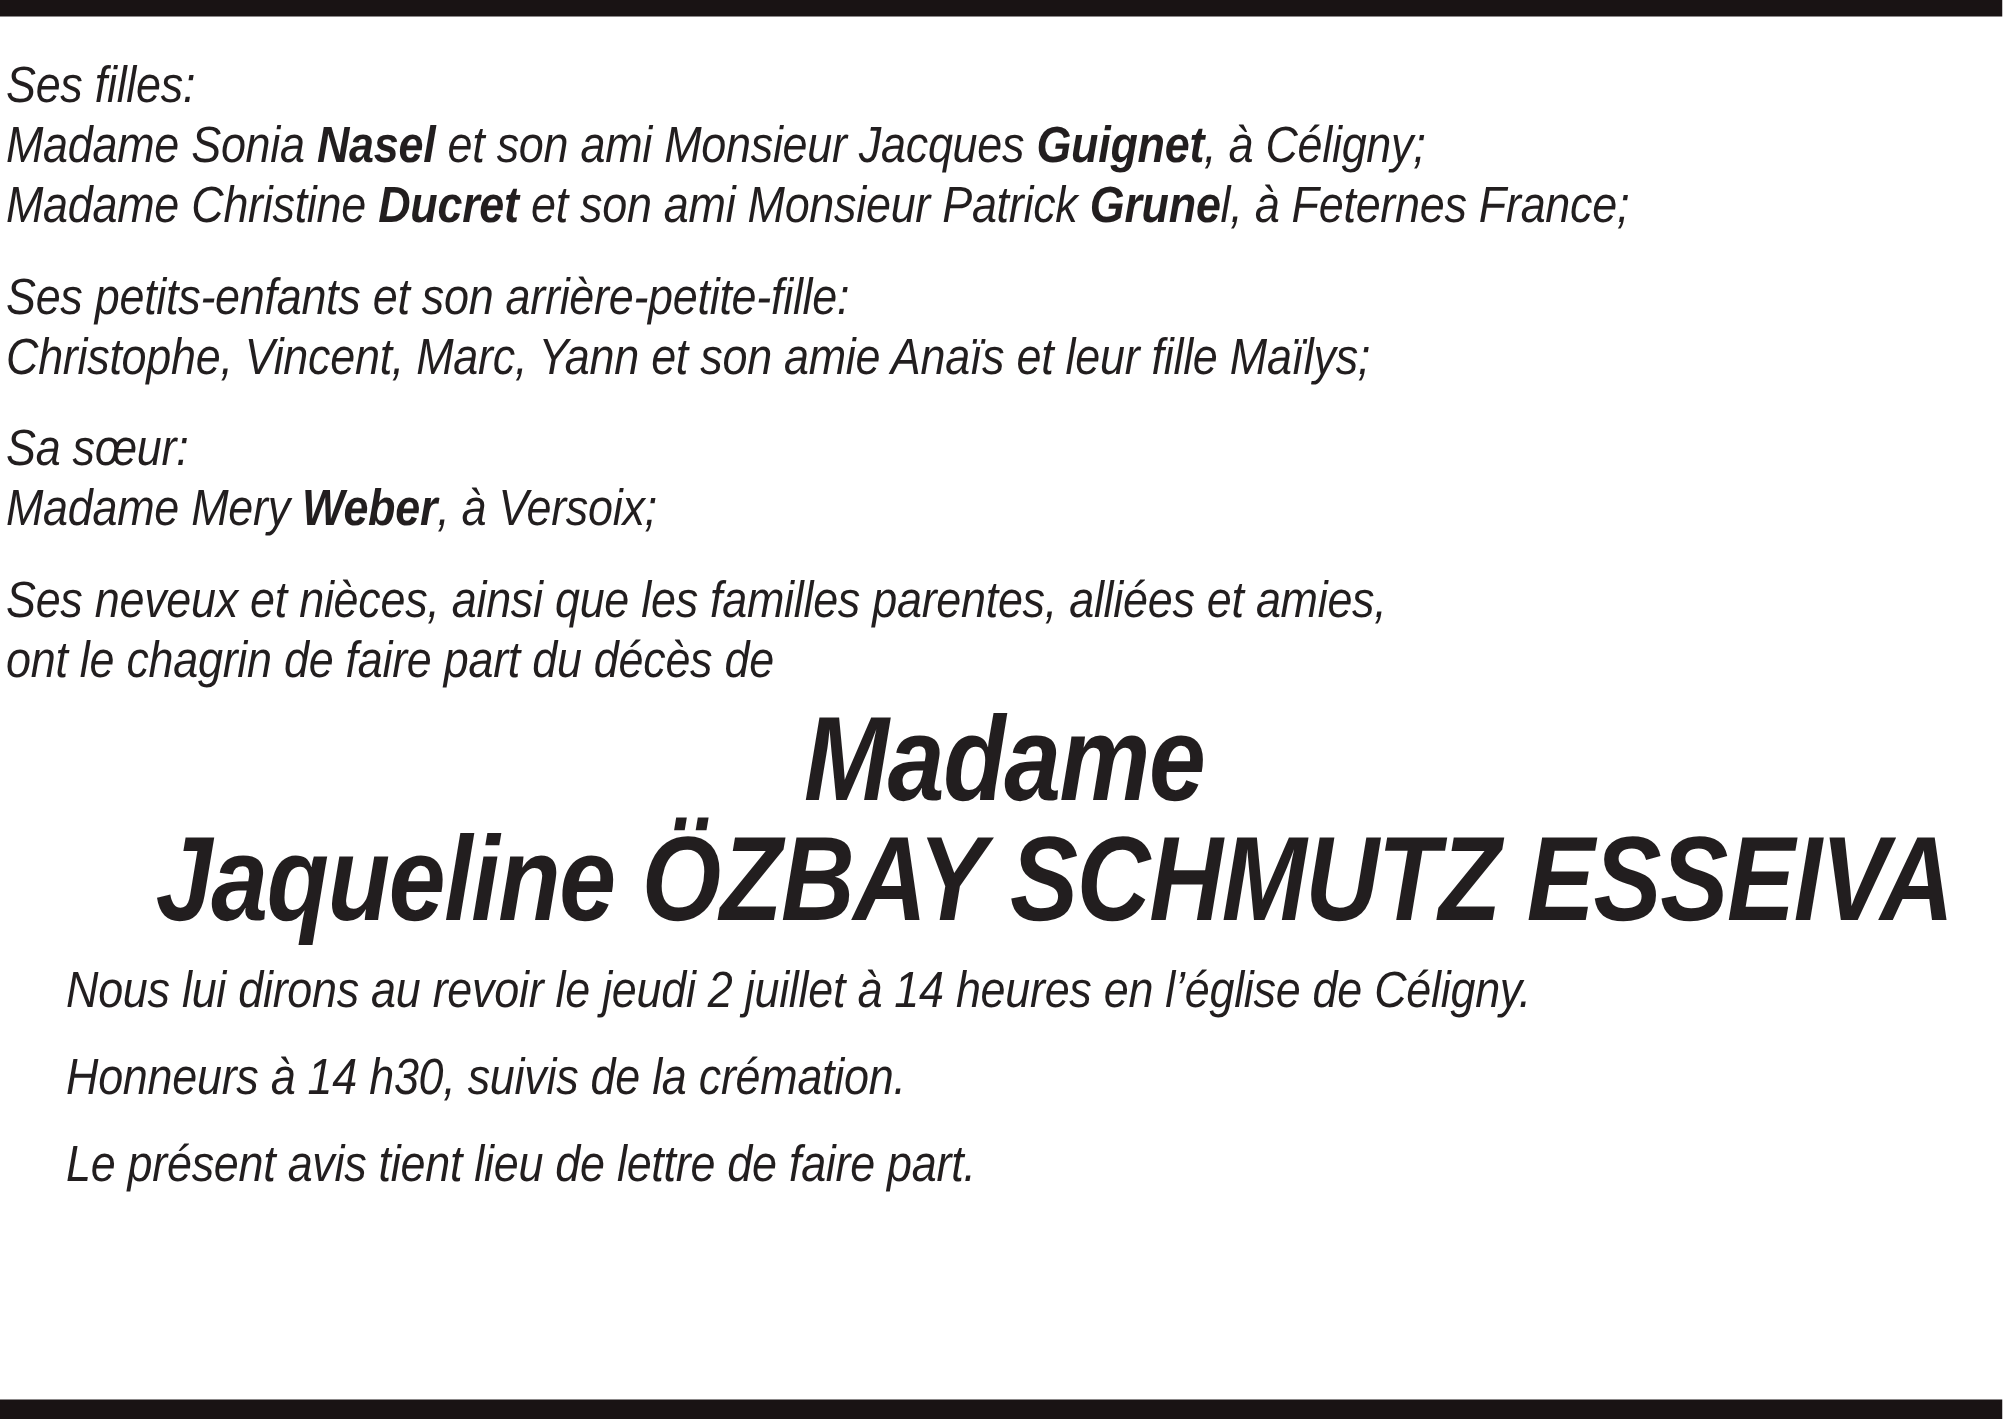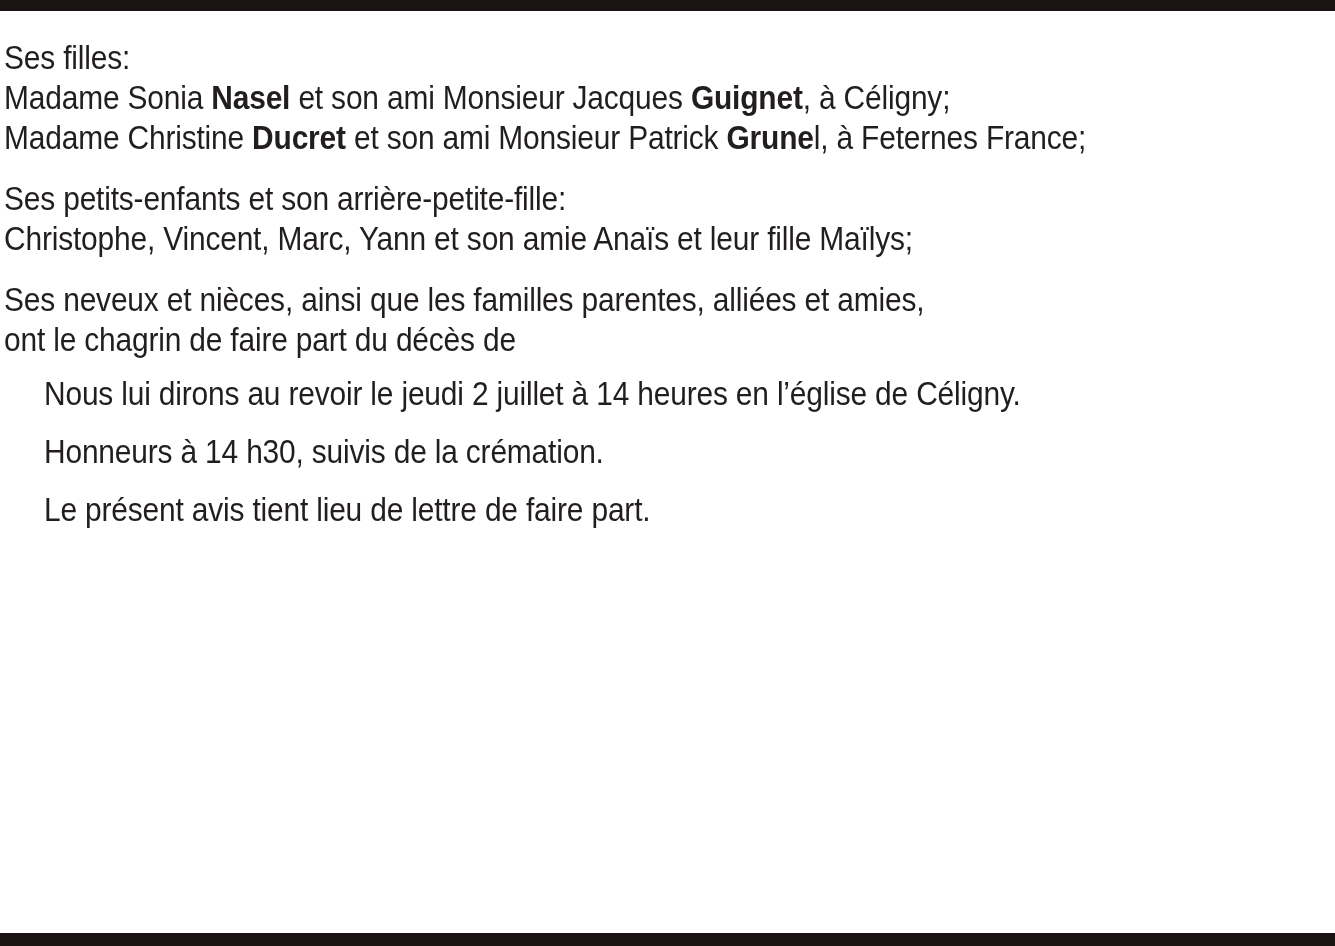--- a/index.html
+++ b/index.html
@@ -8,21 +8,21 @@
     height: 946px;
     position: relative;
     background: #ffffff;
     overflow: hidden;
     font-family: "Liberation Sans", sans-serif;
     color: #221e1f;
   }
   .rule { background: #191314; }
   .rule.top { height: 11px; width: 100%; }
   .rule.bottom { position: absolute; left: 0; right: 0; bottom: 0; height: 13px; }
-  .content { padding: 26px 0 0 4px; }
+  .content { padding: 26px 0 0 4px; font-style: italic; }
 
   .paragraph {
     margin-top: 21px;
     font-size: 34px;
     line-height: 40px;
     letter-spacing: -0.2px;
   }
   .paragraph:first-child { margin-top: 0; }
   .paragraph .line {
     transform: scaleX(0.88);
@@ -59,22 +59,30 @@
     <div class="paragraph">
       <div class="line"><span>Ses filles:</span></div>
       <div class="line"><span>Madame Sonia </span><span class="b">Nasel</span><span> et son ami Monsieur Jacques </span><span class="b">Guignet</span><span>, à Céligny;</span></div>
       <div class="line"><span>Madame Christine </span><span class="b">Ducret</span><span> et son ami Monsieur Patrick </span><span class="b">Grune</span><span>l, à Feternes France;</span></div>
     </div>
     <div class="paragraph">
       <div class="line"><span>Ses petits-enfants et son arrière-petite-fille:</span></div>
       <div class="line"><span>Christophe, Vincent, Marc, Yann et son amie Anaïs et leur fille Maïlys;</span></div>
     </div>
     <div class="paragraph">
+      <div class="line"><span>Sa sœur:</span></div>
+      <div class="line"><span>Madame Mery </span><span class="b">Weber</span><span>, à Versoix;</span></div>
+    </div>
+    <div class="paragraph">
       <div class="line"><span>Ses neveux et nièces, ainsi que les familles parentes, alliées et amies,</span></div>
       <div class="line"><span>ont le chagrin de faire part du décès de</span></div>
+    </div>
+    <div class="title">
+      <div class="line"><span class="b">Madame</span></div>
+      <div class="line"><span class="b">Jaqueline ÖZBAY SCHMUTZ ESSEIVA</span></div>
     </div>
     <div class="paragraph indent">
       <div class="line"><span>Nous lui dirons au revoir le jeudi 2 juillet à 14 heures en l’église de Céligny.</span></div>
     </div>
     <div class="paragraph indent">
       <div class="line"><span>Honneurs à 14 h30, suivis de la crémation.</span></div>
     </div>
     <div class="paragraph indent">
       <div class="line"><span>Le présent avis tient lieu de lettre de faire part.</span></div>
     </div>

